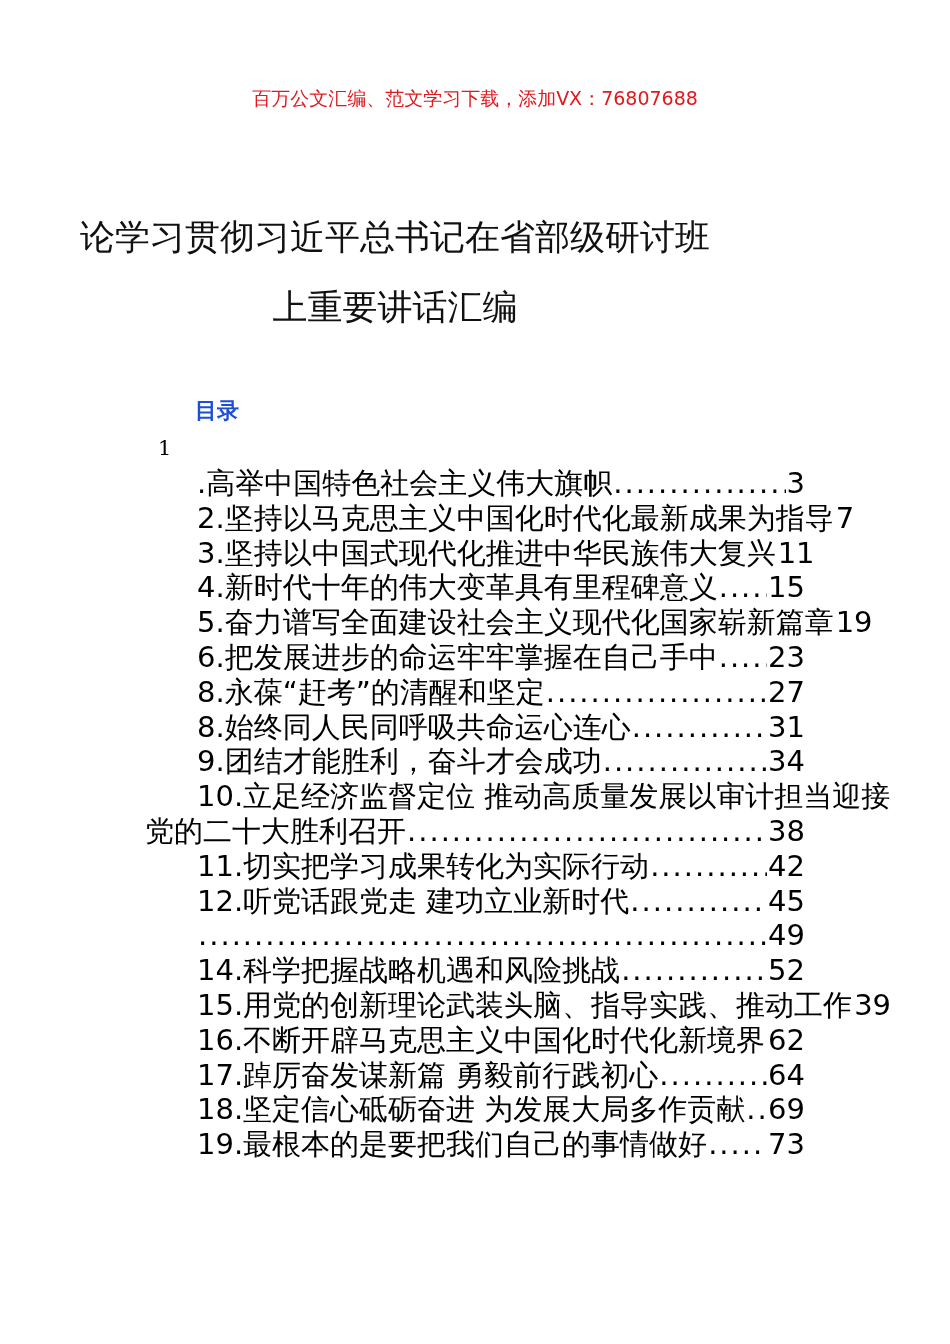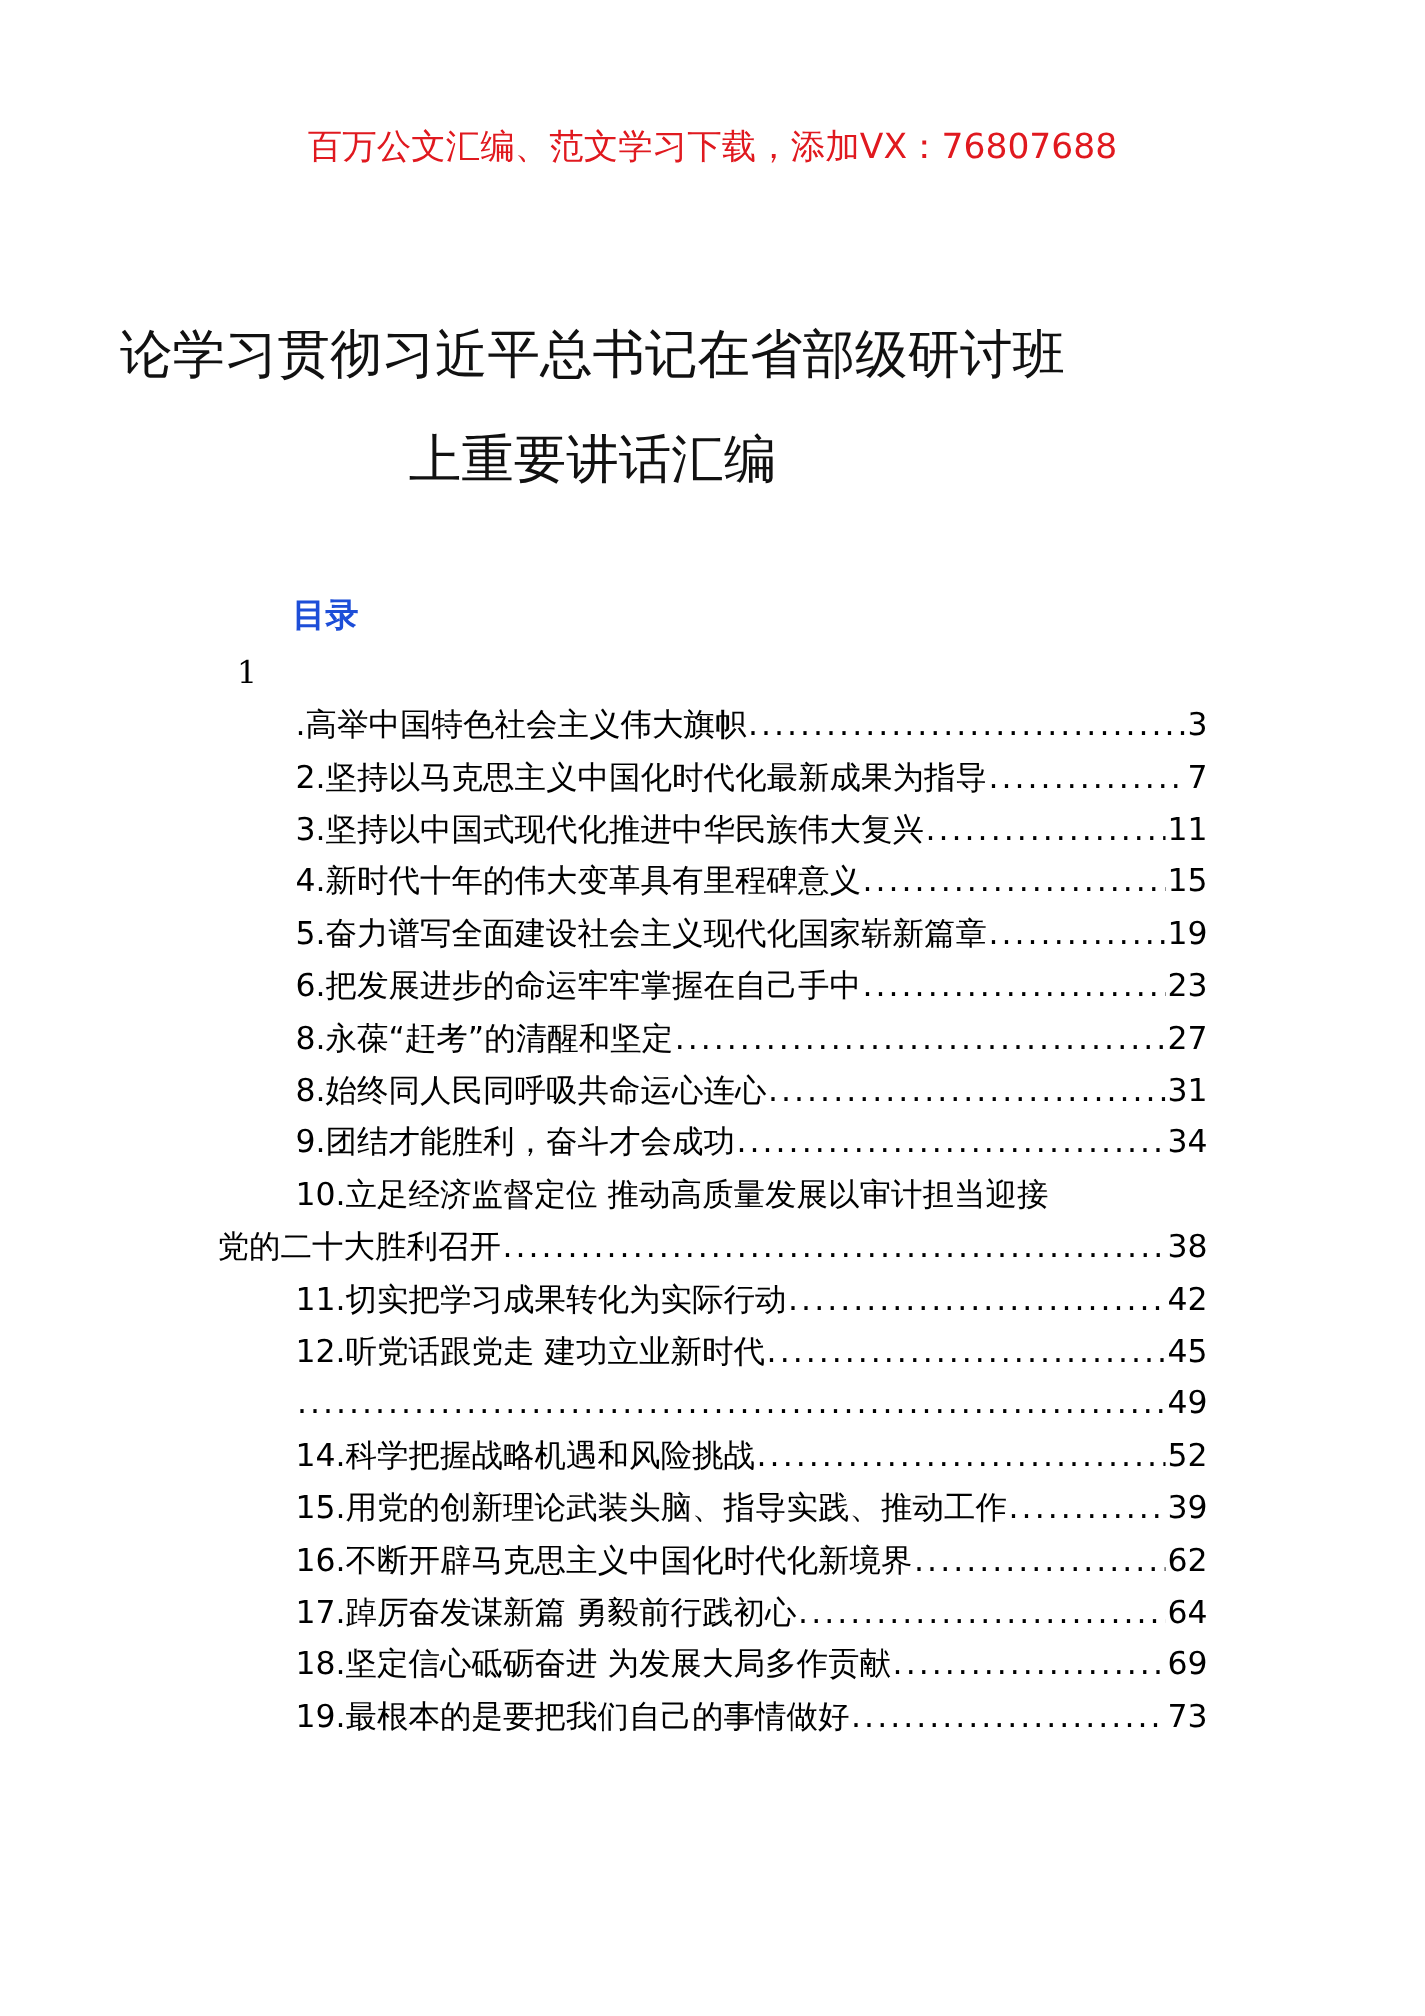--- a/index.html
+++ b/index.html
@@ -14,21 +14,21 @@
       overflow: hidden;
       font-family: "DejaVu Sans", "Liberation Sans", sans-serif;
       color: #000000;
     }
     .header-note {
       position: absolute;
       top: 84px;
       left: 0;
       width: 950px;
       text-align: center;
-      font-size: 23px;
+      font-size: 19px;
       line-height: 28px;
       color: #e0191f;
       letter-spacing: 0px;
     }
     .doc-title {
       position: absolute;
       left: 0;
       width: 790px;
       text-align: center;
       font-size: 35px;
@@ -58,21 +58,21 @@
     .toc-list {
       position: absolute;
       left: 145px;
       top: 466px;
       width: 660px;
     }
     .toc-entry {
       display: flex;
       align-items: baseline;
       height: 34.8px;
-      font-size: 21px;
+      font-size: 29px;
       line-height: 34.8px;
       padding-left: 52px;
       white-space: nowrap;
     }
     .toc-entry.wrap-first {
       height: 34.8px;
       text-align: right;
     }
     .toc-entry.continuation {
       padding-left: 0;

